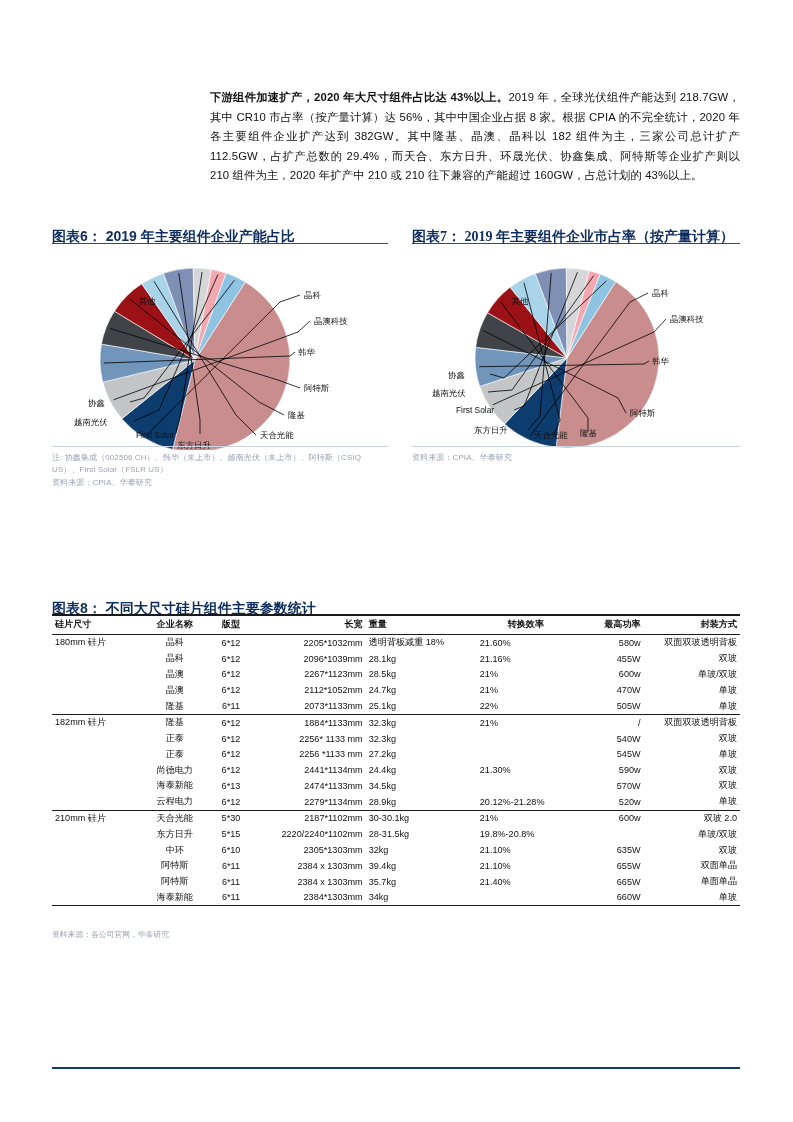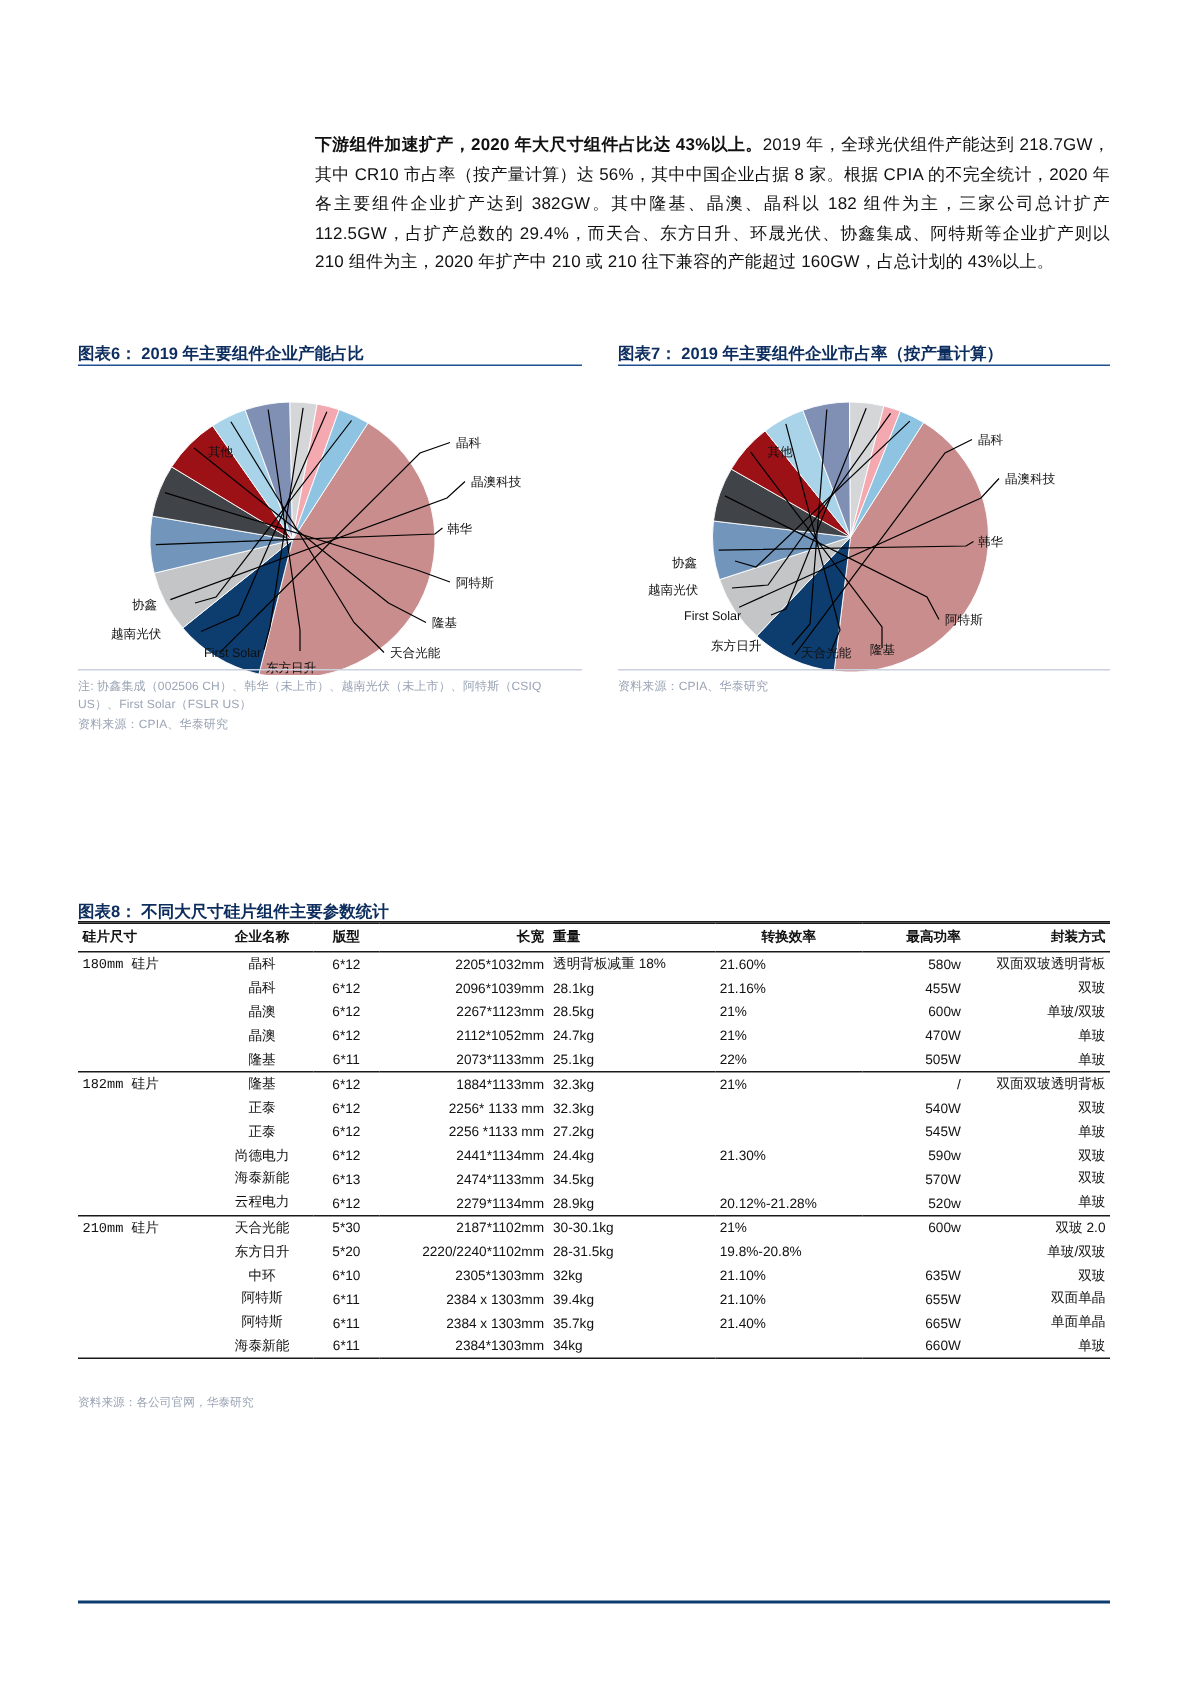--- a/index.html
+++ b/index.html
@@ -18,21 +18,21 @@
     text-align:justify;
     text-justify:inter-ideograph;
     color:#111;
     letter-spacing:0.15px;
   }
   .para b{font-weight:bold;}
 
   
   .exh-title{
     position:absolute;
-    font-size:11px;
+    font-size:14px;
     font-weight:bold;
     color:#0d2d5e;
     white-space:nowrap;
   }
   .exh-title .num{color:#0d2d5e;}
   .exh-rule{
     position:absolute;
     height:1px;background:#1d4f91;
   }
 
@@ -69,21 +69,21 @@
     border-top:1.3px solid #1a1a1a;
     border-bottom:0.8px solid #1a1a1a;
     white-space:nowrap;
   }
   .tbl td{
     padding:1.4px 3px;
     white-space:nowrap;
   }
   .tbl tr.grp td{border-top:0.8px solid #1a1a1a;}
   .tbl tr.last td{border-bottom:1.3px solid #1a1a1a;}
-  .c-size{text-align:left;width:96px;font-family:Liberation Mono, monospace;}
+  .c-size{text-align:left;width:96px;}
   .c-comp{text-align:center;width:74px;}
   .c-type{text-align:center;width:46px;}
   .c-dim{text-align:right;width:118px;}
   .c-wt{text-align:left;width:118px;}
   .c-eff{width:104px;}
   .c-pw{text-align:right;width:74px;}
   .c-enc{text-align:right;width:98px;}
 
   .tbl-foot{
     position:absolute;
@@ -105,21 +105,21 @@
   <div class="para" style="left:210px;top:88px;width:530px;">
     <b>下游组件加速扩产，2020 年大尺寸组件占比达 43%以上。</b><span>2019 年，全球光伏组件产能达到 218.7GW，其中 CR10 市占率（按产量计算）达 56%，其中中国企业占据 8 家。根据 CPIA 的不完全统计，2020 年各主要组件企业扩产达到 382GW。其中隆基、晶澳、晶科以 182 组件为主，三家公司总计扩产 112.5GW，占扩产总数的 29.4%，而天合、东方日升、环晟光伏、协鑫集成、阿特斯等企业扩产则以 210 组件为主，2020 年扩产中 210 或 210 往下兼容的产能超过 160GW，占总计划的 43%以上。</span>
   </div>
 
   <div class="exh-title" style="left:52px;top:228px;">
     <span class="num">图表6：</span>
     <span>2019 年主要组件企业产能占比</span>
   </div>
   <div class="exh-rule" style="left:52px;top:243px;width:336px;"></div>
 
-  <div class="exh-title" style="left:412px;top:228px;">
+  <div class="exh-title" style="left:412px;top:228px;font-family:Liberation Serif, serif;">
     <span class="num">图表7：</span>
     <span>2019 年主要组件企业市占率（按产量计算）</span>
   </div>
   <div class="exh-rule" style="left:412px;top:243px;width:328px;"></div>
 
   <div class="chartbox" style="left:52px;top:250px;width:336px;height:200px;">
     <svg width="336" height="200" viewBox="0 0 336 200">
       <g id="pie1-slices">
           <path d="M 143 110 L 193.34233010215445 31.979575153608806 A 95 92 0 0 1 120.60888011456882 199.40806876918157 Z" fill="#c98d8d" stroke="#ffffff" stroke-width="0.6"></path>
           <path d="M 143 110 L 120.60888011456882 199.40806876918157 A 95 92 0 0 1 69.83576448271545 168.6833964001815 Z" fill="#0d3c6e" stroke="#ffffff" stroke-width="0.6"></path>
@@ -351,21 +351,21 @@
           <td class="c-type">5*30</td>
           <td class="c-dim">2187*1102mm</td>
           <td class="c-wt">30-30.1kg</td>
           <td class="c-eff">21%</td>
           <td class="c-pw">600w</td>
           <td class="c-enc">双玻 2.0</td>
         </tr>
         <tr>
           <td class="c-size"></td>
           <td class="c-comp">东方日升</td>
-          <td class="c-type">5*20</td>
+          <td class="c-type">5*15</td>
           <td class="c-dim">2220/2240*1102mm</td>
           <td class="c-wt">28-31.5kg</td>
           <td class="c-eff">19.8%-20.8%</td>
           <td class="c-pw"></td>
           <td class="c-enc">单玻/双玻</td>
         </tr>
         <tr>
           <td class="c-size"></td>
           <td class="c-comp">中环</td>
           <td class="c-type">6*10</td>

